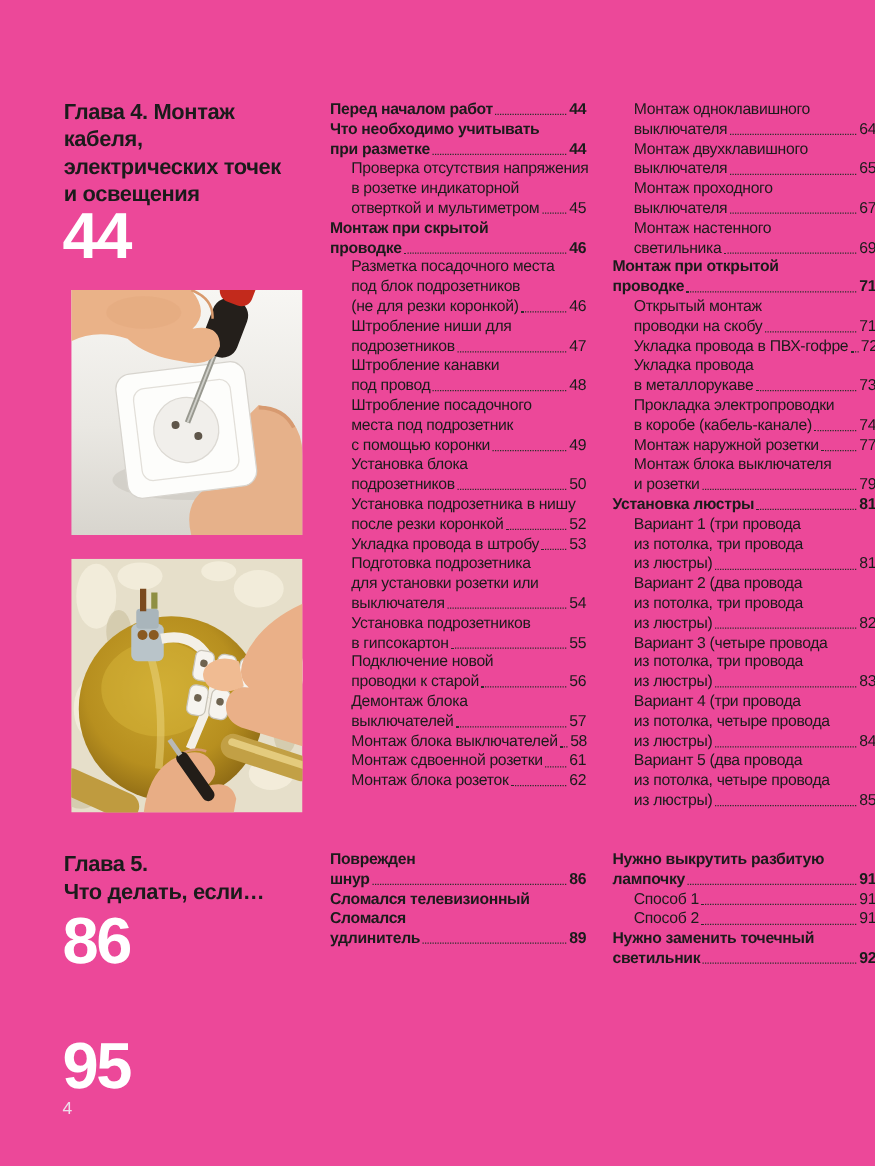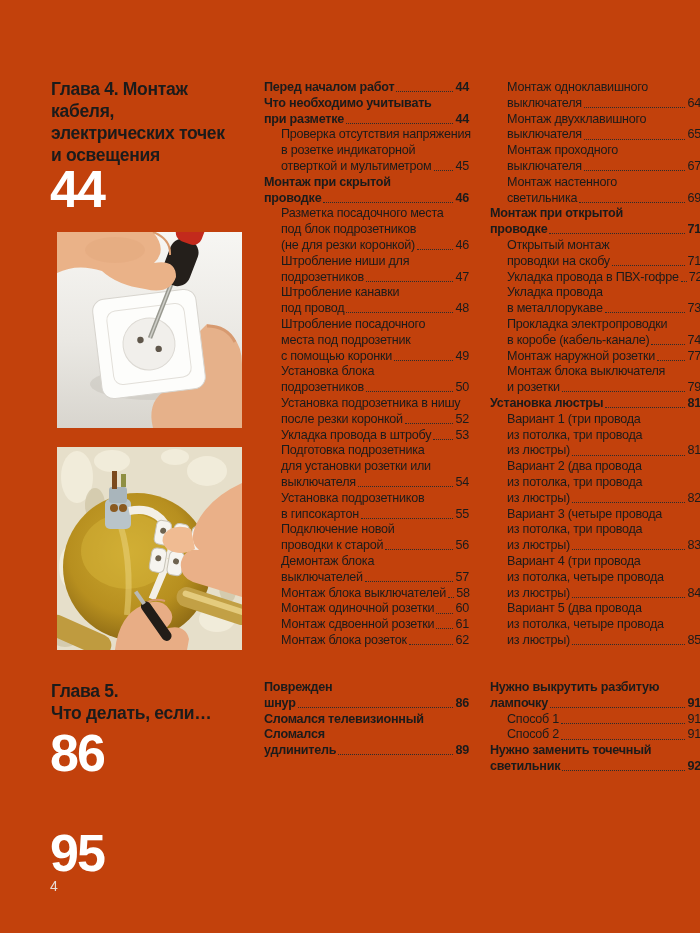--- a/index.html
+++ b/index.html
@@ -1,18 +1,18 @@
 <!DOCTYPE html>
 <html><head>
 <meta charset="utf-8">
 <style>
   html,body{margin:0;padding:0;background:#b9ccd2;}
   .page{
     position:relative;width:700px;height:933px;margin:0 auto;
-    background:#c2410c;overflow:hidden;
+    background:#ec4899;overflow:hidden;
     font-family:"Liberation Sans","DejaVu Sans",sans-serif;
     color:#1b1b1b;
   }
   
   .chapter-title{
     position:absolute;left:51px;width:200px;
     font-size:17.5px;font-weight:700;line-height:22px;letter-spacing:-0.3px;
   }
   .big-number{
     position:absolute;left:50px;color:#ffffff;font-weight:700;
@@ -340,27 +340,20 @@
       </div>
       <div class="entry sub">
         <div class="line">
           <span class="t">Монтаж блока выключателей</span>
           <span class="leader"></span>
           <span class="pg">58</span>
         </div>
       </div>
       <div class="entry sub">
         <div class="line">
-          <span class="t">Монтаж одиночной розетки</span>
-          <span class="leader"></span>
-          <span class="pg">60</span>
-        </div>
-      </div>
-      <div class="entry sub">
-        <div class="line">
           <span class="t">Монтаж сдвоенной розетки</span>
           <span class="leader"></span>
           <span class="pg">61</span>
         </div>
       </div>
       <div class="entry sub">
         <div class="line">
           <span class="t">Монтаж блока розеток</span>
           <span class="leader"></span>
           <span class="pg">62</span>

